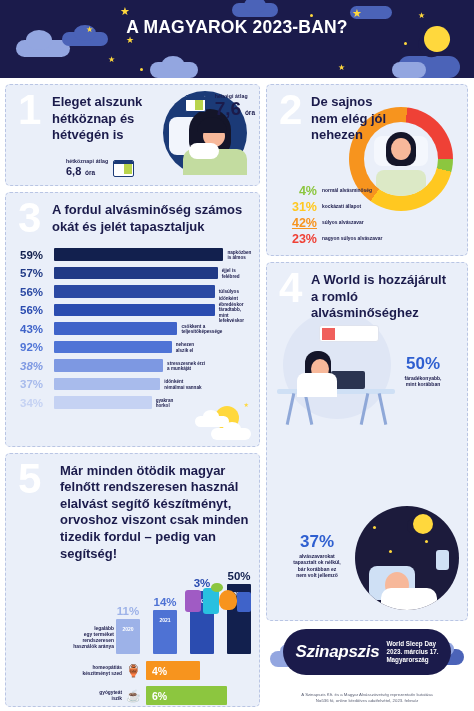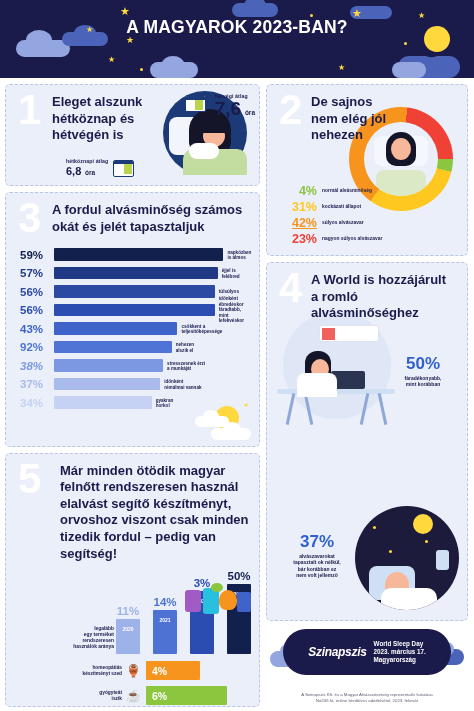--- a/index.html
+++ b/index.html
@@ -206,21 +206,21 @@
   .pills { position: absolute; right: 4px; bottom: 92px; width: 70px; height: 46px; }
 
   
   .footer { height: 80px; position: relative; overflow: hidden; }
   .footer-badge {
     position: absolute; left: 50%; top: 2px; transform: translateX(-50%);
     width: 168px; height: 46px; background: #1b1b4b; border-radius: 23px;
     display: flex; align-items: center; justify-content: center; gap: 7px;
     z-index: 3;
   }
-  .logo-txt { color: #fff; font-size: 12px; font-style: italic; font-weight: bold; letter-spacing: -.3px; }
+  .logo-txt { color: #fff; font-size: 17px; font-style: italic; font-weight: bold; letter-spacing: -.3px; }
   .wsd { color: #fff; font-size: 6.3px; font-weight: bold; line-height: 1.3; }
   .source {
     position: absolute; left: 0; right: 0; bottom: 3px;
     text-align: center; font-size: 4.3px; color: #5a5f73; line-height: 1.35;
     white-space: pre-line; z-index: 4;
   }
 </style>
 </head>
 <body>
 

